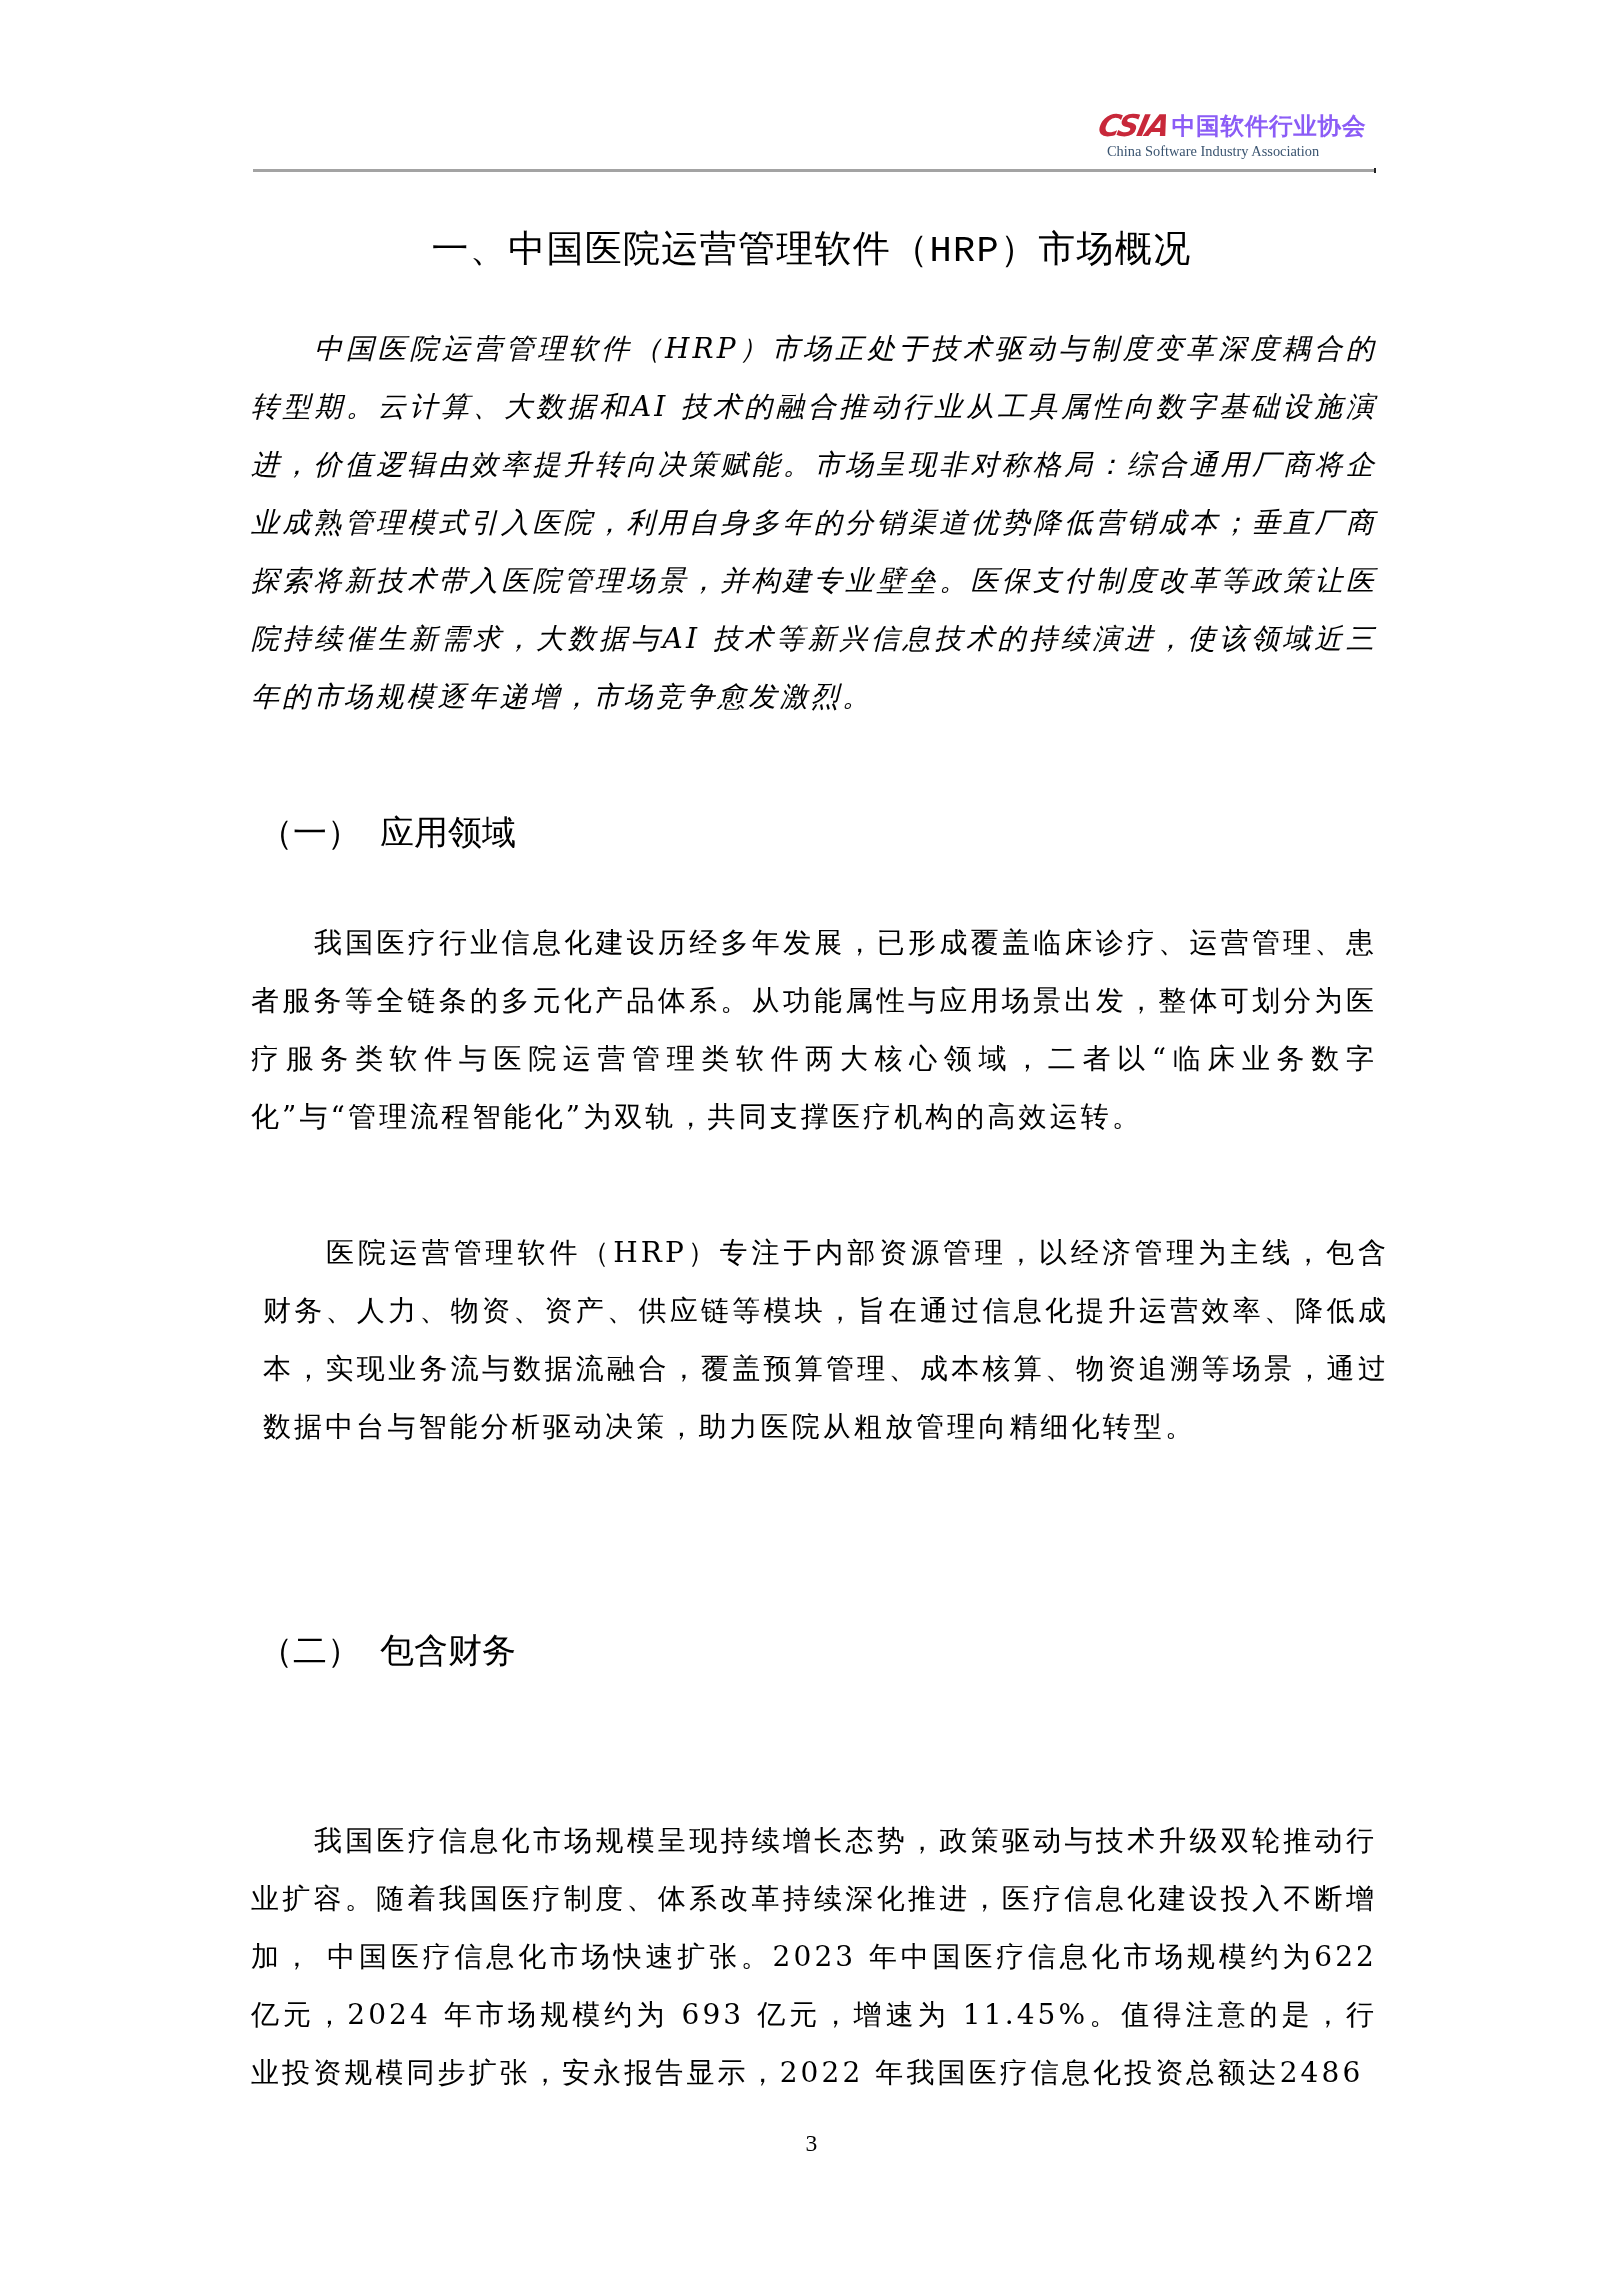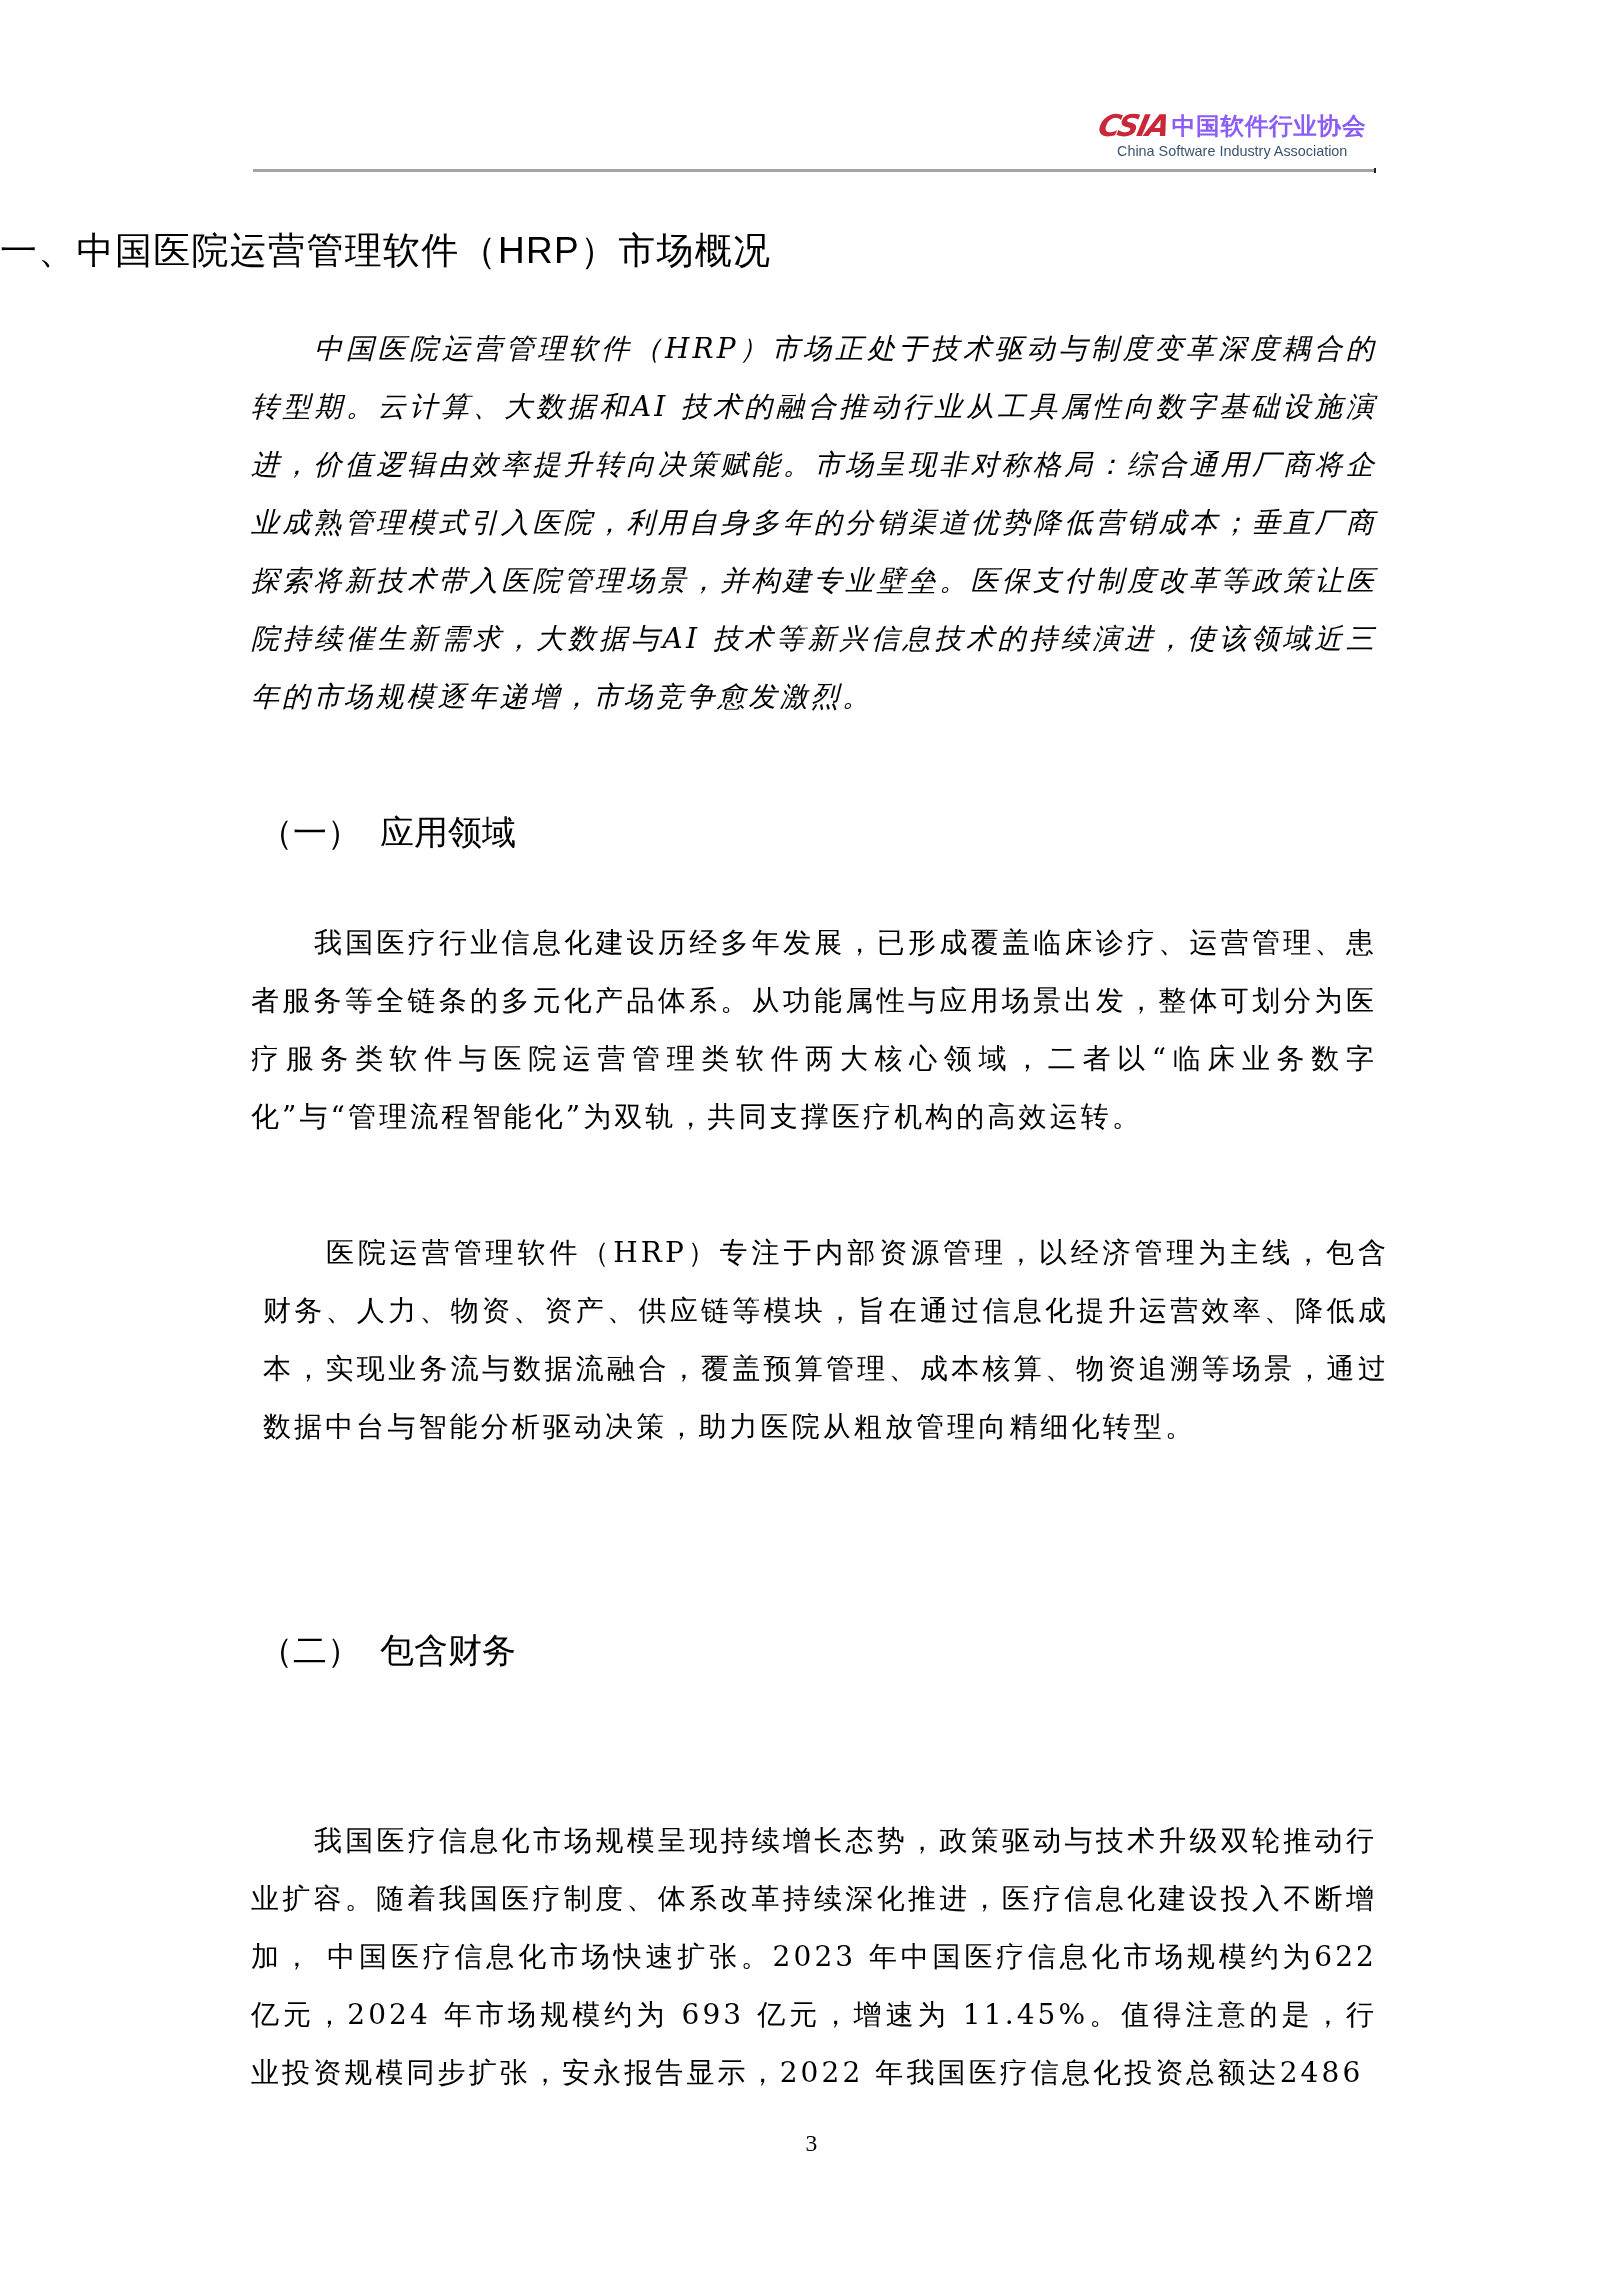--- a/index.html
+++ b/index.html
@@ -40,26 +40,26 @@
     }
     .logo-cn {
       font-family: "DejaVu Sans", "Liberation Sans", sans-serif;
       font-weight: bold;
       font-size: 23.6px;
       line-height: 29px;
       color: #8b5cf6;
       letter-spacing: 0.7px;
     }
     .logo-en {
-      font-family: Liberation Sans, sans-serif;
+      font-family: Liberation Serif, serif;
       font-size: 14.4px;
       line-height: 18.3px;
       color: #3a5470;
       margin-top: 1.3px;
-      margin-left: 18px;
+      margin-left: 8px;
       white-space: nowrap;
     }
     .header-rule {
       position: absolute;
       left: 253px;
       top: 169px;
       width: 1122px;
       height: 2.6px;
       background: #a3a3a3;
     }
@@ -69,22 +69,22 @@
       top: 168px;
       width: 2px;
       height: 5.2px;
       background: #222;
     }
     .title {
       position: absolute;
       left: 0;
       top: 200px;
       width: 1623px;
-      text-align: left;
-      font-family: Liberation Sans, sans-serif;
+      text-align: center;
+      font-family: Liberation Mono, monospace;
       font-size: 37px;
       line-height: 52px;
       font-weight: normal;
       letter-spacing: 1.3px;
     }
     .para {
       position: absolute;
       left: 251px;
       width: 1126px;
       font-size: 28px;

